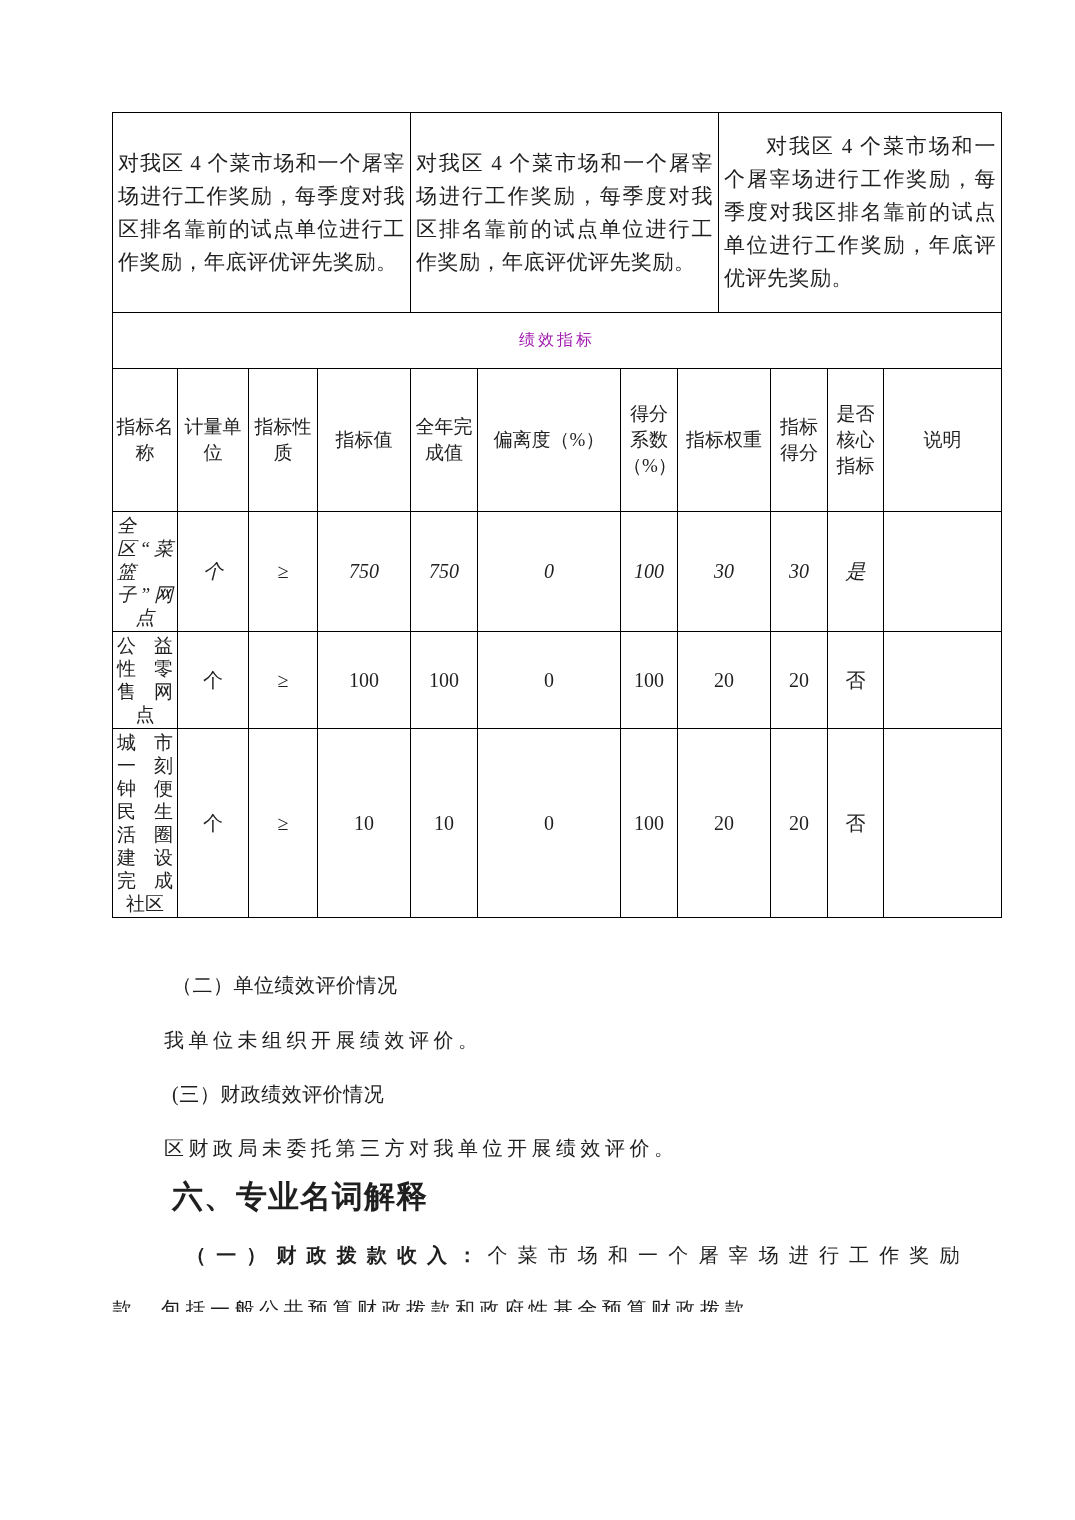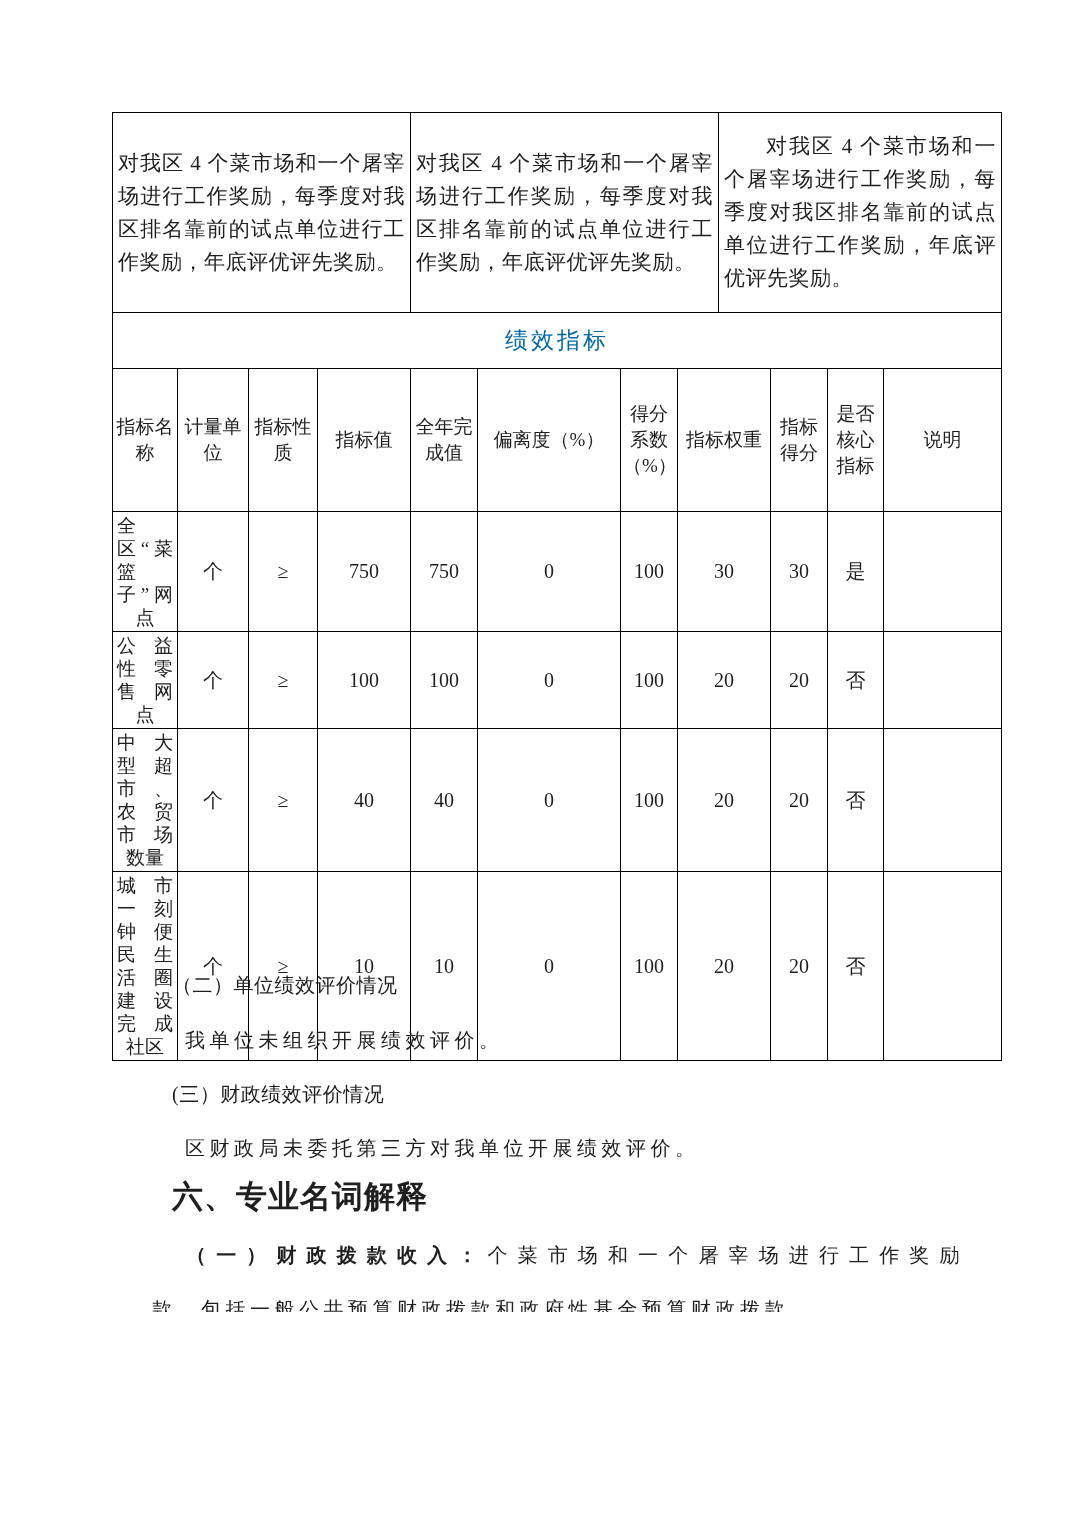--- a/index.html
+++ b/index.html
@@ -27,23 +27,23 @@
     text-align: justify;
     letter-spacing: 0.5px;
   }
   .reward-table .indent-cell p { text-indent: 2em; }
 
   
   .perf-table { margin-top: -1px; }
   .perf-table td { text-align: center; vertical-align: middle; }
   .title-row td {
     height: 56px;
-    font-size: 23px;
+    font-size: 16px;
     letter-spacing: 3px;
-    color: #0369a1;
+    color: #a21caf;
   }
   .head-row td {
     height: 143px;
     font-size: 19px;
     line-height: 26px;
     padding: 3px 2px;
     word-break: break-all;
     text-align: center;
   }
   .data-row td {
@@ -51,52 +51,52 @@
     line-height: 23px;
     padding: 2px 1px;
   }
   .data-row .name-cell {
     font-size: 19px;
     word-break: break-all;
     text-align: justify;
     text-align-last: center;
     padding: 2px 4px;
   }
-  .row-1 td { height: 87px; }
+  .row-1 td { height: 87px; font-style: italic; }
   .row-2 td { height: 77px; }
   .row-3 td { height: 90px; }
   .row-4 td { height: 138px; }
 
   
   .para {
     position: absolute;
     font-size: 20px;
     line-height: 34px;
     white-space: nowrap;
   }
   .h-kai { left: 172px; letter-spacing: 0.5px; }
-  .p-body { left: 185px; letter-spacing: 4.5px; font-family: Liberation Serif, serif; }
+  .p-body { left: 164px; letter-spacing: 4.5px; font-family: Liberation Serif, serif; }
   .h-bold {
     left: 172px;
     font-family: "Liberation Sans", "DejaVu Sans", sans-serif;
     font-weight: bold;
     font-size: 31px;
     letter-spacing: 1px;
   }
   .term-line1 {
     left: 112px;
     width: 852px;
     text-indent: 74px;
     letter-spacing: 4.5px;
     text-align: justify;
     text-align-last: justify;
     white-space: normal;
   }
   .term-line1 .term-label { font-weight: bold; }
-  .term-line2 { left: 112px; letter-spacing: 4.5px; margin-left: 40px; }
+  .term-line2 { left: 112px; letter-spacing: 4.5px; }
 
   .page-number {
     position: absolute;
     top: 1400px;
     left: 0;
     right: 0;
     text-align: center;
     font-size: 19px;
     letter-spacing: 1px;
     color: #2a2a2a;
@@ -180,33 +180,20 @@
         <td>≥</td>
         <td>100</td>
         <td>100</td>
         <td>0</td>
         <td>100</td>
         <td>20</td>
         <td>20</td>
         <td>否</td>
         <td></td>
       </tr>
-      <tr class="data-row row-3">
-        <td class="name-cell">中大型超市、农贸市场数量</td>
-        <td>个</td>
-        <td>≥</td>
-        <td>40</td>
-        <td>40</td>
-        <td>0</td>
-        <td>100</td>
-        <td>20</td>
-        <td>20</td>
-        <td>否</td>
-        <td></td>
-      </tr>
       <tr class="data-row row-4">
         <td class="name-cell">城市一刻钟便民生活圈建设完成社区</td>
         <td>个</td>
         <td>≥</td>
         <td>10</td>
         <td>10</td>
         <td>0</td>
         <td>100</td>
         <td>20</td>
         <td>20</td>

